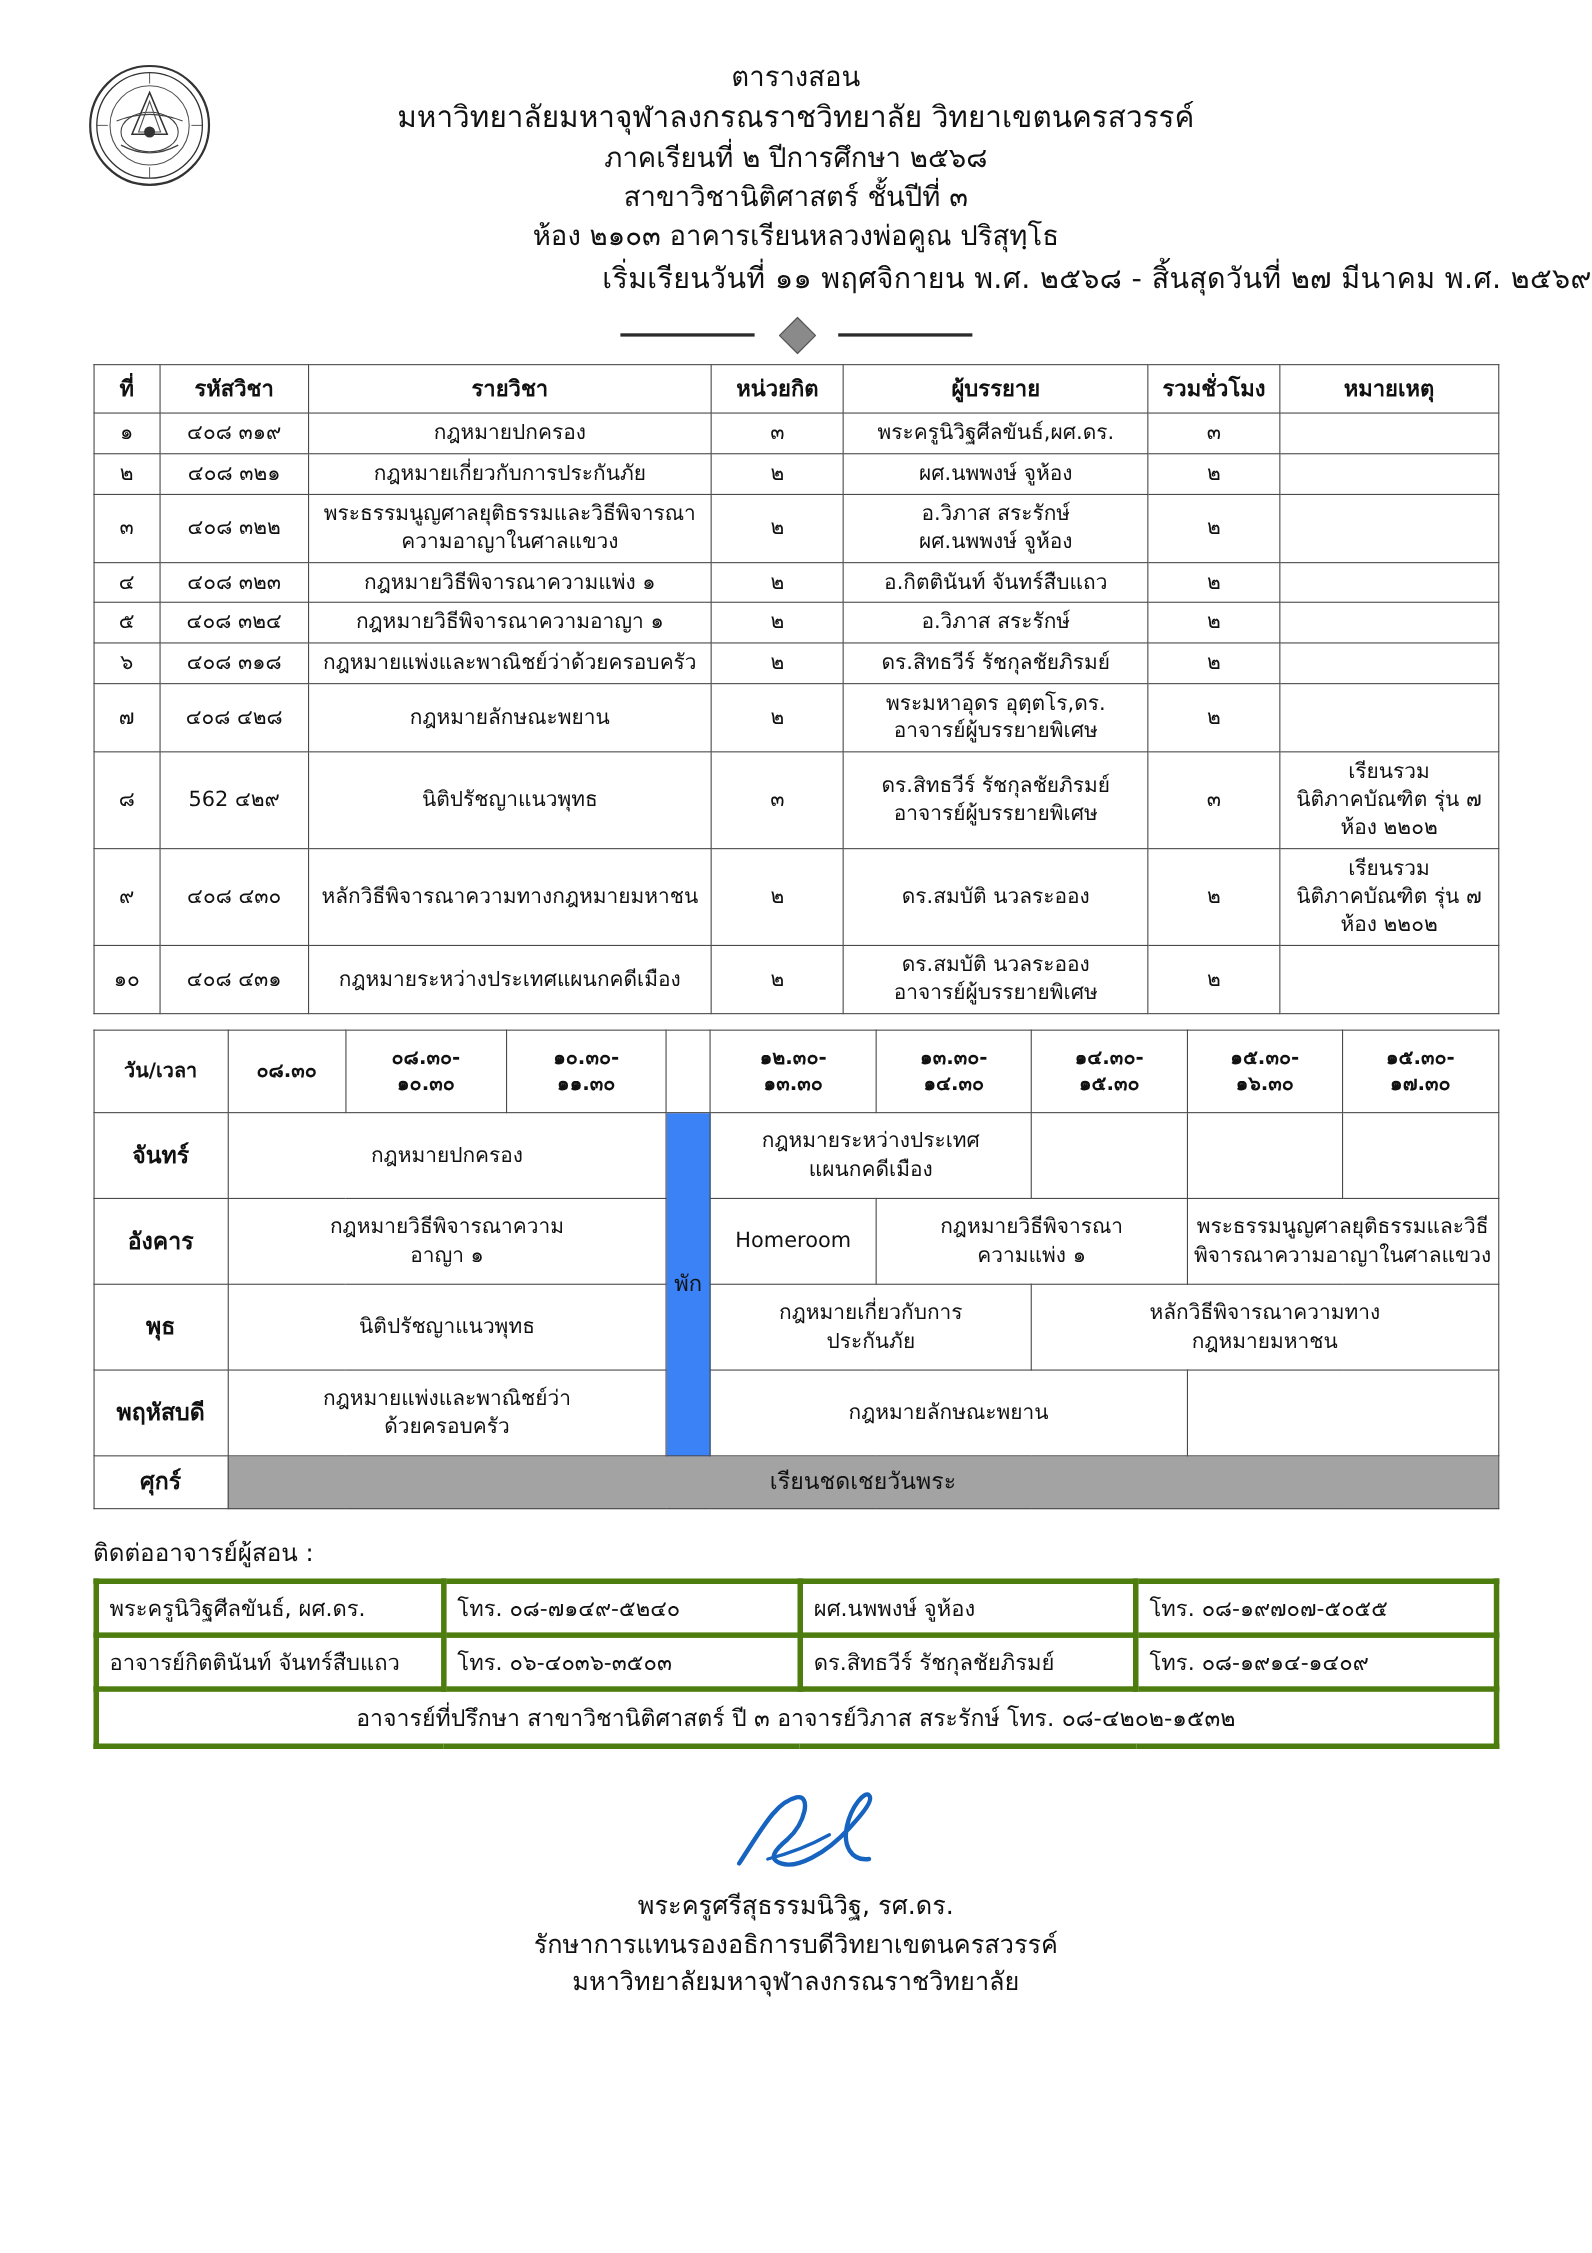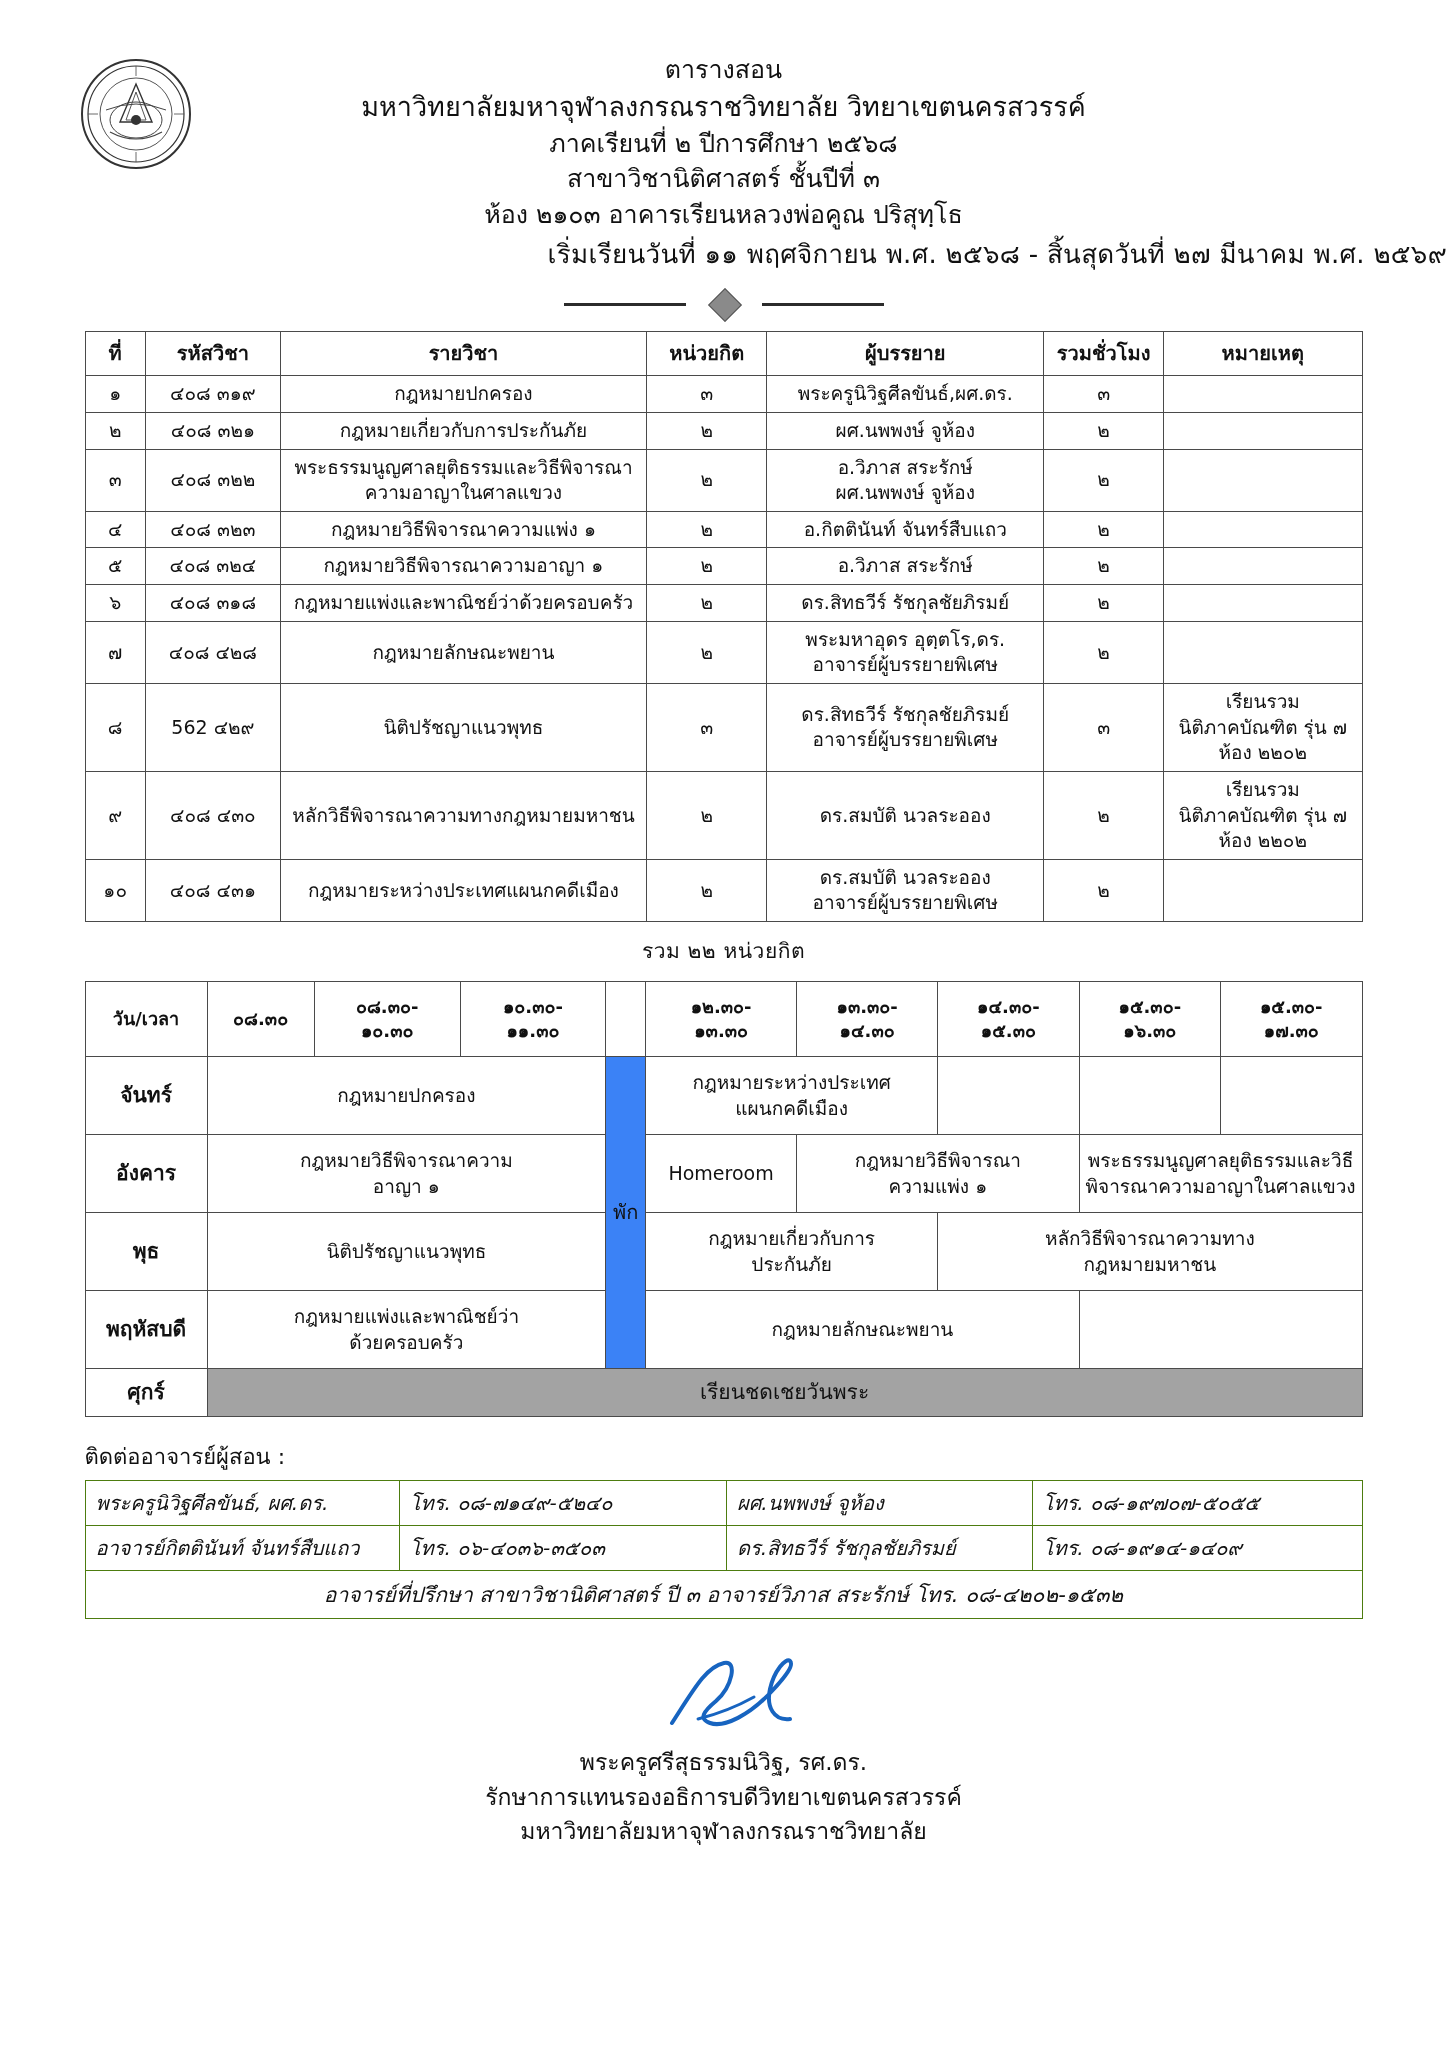--- a/index.html
+++ b/index.html
@@ -147,26 +147,25 @@
   
   .contact-title {
     width: 1278px;
     margin: 22px auto 6px auto;
     font-size: 22px;
   }
   .contacts {
     width: 1278px;
   }
   .contacts td {
-    border: 1px solid #4d7c0f;
+    border: 5px solid #4d7c0f;
     font-size: 20px;
     padding: 6px 10px;
     vertical-align: middle;
     white-space: nowrap;
-    font-style: italic;
   }
   .contacts td.name { width: 300px; }
   .contacts td.tel  { width: 330px; }
   .contacts td.advisor {
     text-align: center;
     font-size: 21px;
     padding: 7px 6px;
   }
 
   
@@ -328,21 +327,20 @@
           <td>๔๐๘ ๔๓๑</td>
           <td>กฎหมายระหว่างประเทศแผนกคดีเมือง</td>
           <td>๒</td>
           <td>ดร.สมบัติ นวลระออง<br>อาจารย์ผู้บรรยายพิเศษ</td>
           <td>๒</td>
           <td></td>
         </tr>
       </tbody>
   </table>
 
-  <div class="total-credits">รวม ๒๒  หน่วยกิต</div>
 
   <table class="timetable">
     <thead>
       <tr>
         <th style="width:120px">วัน/เวลา</th>
         <th style="width:108px">๐๘.๓๐</th>
         <th style="width:156px"><span class="ml">๐๘.๓๐-<br>๑๐.๓๐</span></th>
         <th style="width:156px"><span class="ml">๑๐.๓๐-<br>๑๑.๓๐</span></th>
         <th style="width:30px"></th>
         <th style="width:150px"><span class="ml">๑๒.๓๐-<br>๑๓.๓๐</span></th>

